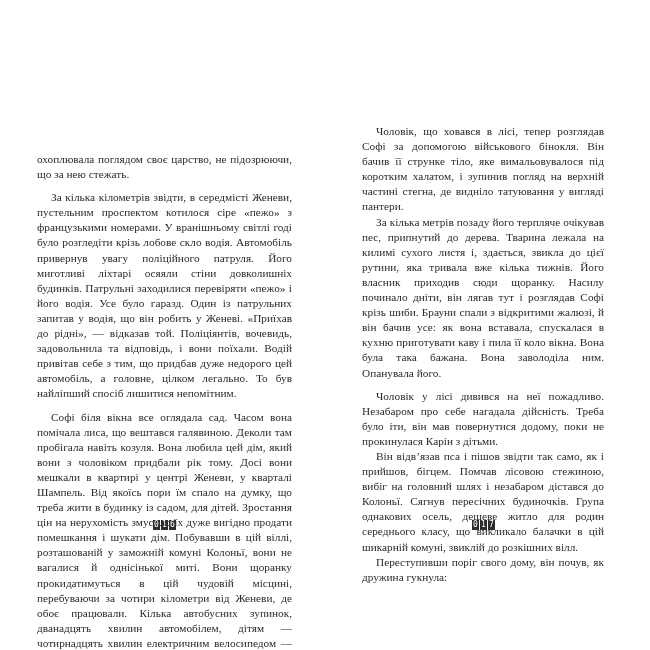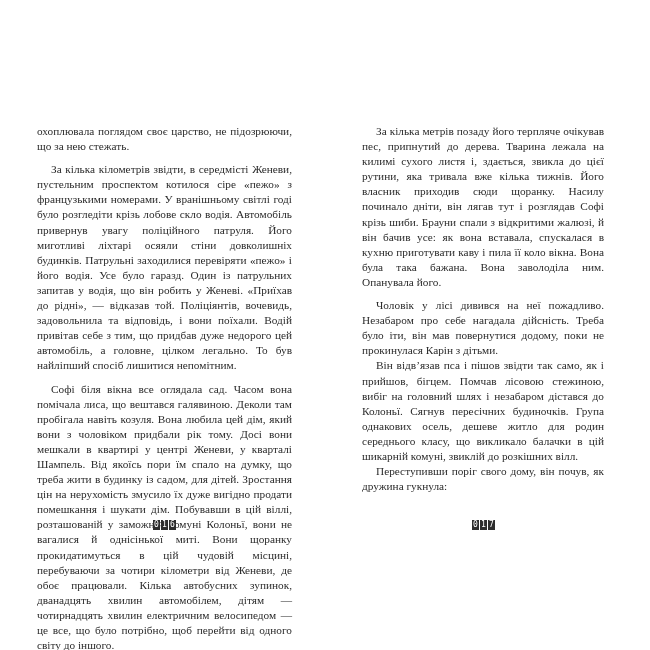--- a/index.html
+++ b/index.html
@@ -10,21 +10,21 @@
     font-family: "Liberation Serif", "DejaVu Serif", serif;
     font-size: 11.3px;
     line-height: 15.1px;
     color: #2b2b2b;
     text-align: justify;
     hyphens: manual;
   }
   .page.left { left: 37px; width: 255px; }
   .page.right { left: 362px; width: 242px; }
   .para { margin: 0; text-indent: 14px; }
-  .para.noindent { text-indent: 0; }
+  .para.noindent { text-indent: 0; margin-top: 28px; }
   .gap { margin-top: 8px; }
   .folio {
     position: absolute;
     top: 520px;
     display: flex;
     gap: 1px;
   }
   .folio.left { left: 153px; }
   .folio.right { left: 472px; }
   .folio span {
@@ -47,20 +47,21 @@
   <p class="para gap">Софі біля вікна все оглядала сад. Часом вона помічала лиса, що вештався галявиною. Деколи там пробігала навіть козуля. Вона любила цей дім, який вони з чоловіком придбали рік тому. Досі вони мешкали в квартирі у центрі Женеви, у кварталі Шампель. Від якоїсь пори їм спало на думку, що треба жити в будинку із садом, для дітей. Зростання цін на нерухомість змусило їх дуже вигідно продати помешкання і шукати дім. Побувавши в цій віллі, розташованій у заможній комуні Колоньї, вони не вагалися й однісінької миті. Вони щоранку прокидатимуться в цій чудовій місцині, перебуваючи за чотири кілометри від Женеви, де обоє працювали. Кілька автобусних зупинок, дванадцять хвилин автомобілем, дітям — чотирнадцять хвилин електричним велосипедом — це все, що було потрібно, щоб перейти від одного світу до іншого.</p>
 </div>
 
 <div class="folio left">
   <span>0</span>
   <span>1</span>
   <span>6</span>
 </div>
 
 <div class="page right">
+  <p class="para gap" style="margin-top:0">Чоловік, що ховався в лісі, тепер розглядав Софі за допомогою військового бінокля. Він бачив її струнке тіло, яке вимальовувалося під коротким халатом, і зупинив погляд на верхній частині стегна, де видніло татуювання у вигляді пантери.</p>
   <p class="para">За кілька метрів позаду його терпляче очікував пес, припнутий до дерева. Тварина лежала на килимі сухого листя і, здається, звикла до цієї рутини, яка тривала вже кілька тижнів. Його власник приходив сюди щоранку. Насилу починало дніти, він лягав тут і розглядав Софі крізь шиби. Брауни спали з відкритими жалюзі, й він бачив усе: як вона вставала, спускалася в кухню приготувати каву і пила її коло вікна. Вона була така бажана. Вона заволоділа ним. Опанувала його.</p>
   <p class="para gap">Чоловік у лісі дивився на неї пожадливо. Незабаром про себе нагадала дійсність. Треба було іти, він мав повернутися додому, поки не прокинулася Карін з дітьми.</p>
   <p class="para">Він відв’язав пса і пішов звідти так само, як і прийшов, бігцем. Помчав лісовою стежиною, вибіг на головний шлях і незабаром дістався до Колоньї. Сягнув пересічних будиночків. Група однакових осель, дешеве житло для родин середнього класу, що викликало балачки в цій шикарній комуні, звиклій до розкішних вілл.</p>
   <p class="para">Переступивши поріг свого дому, він почув, як дружина гукнула:</p>
 
 </div>
 
 <div class="folio right">
   <span>0</span>
   <span>1</span>

